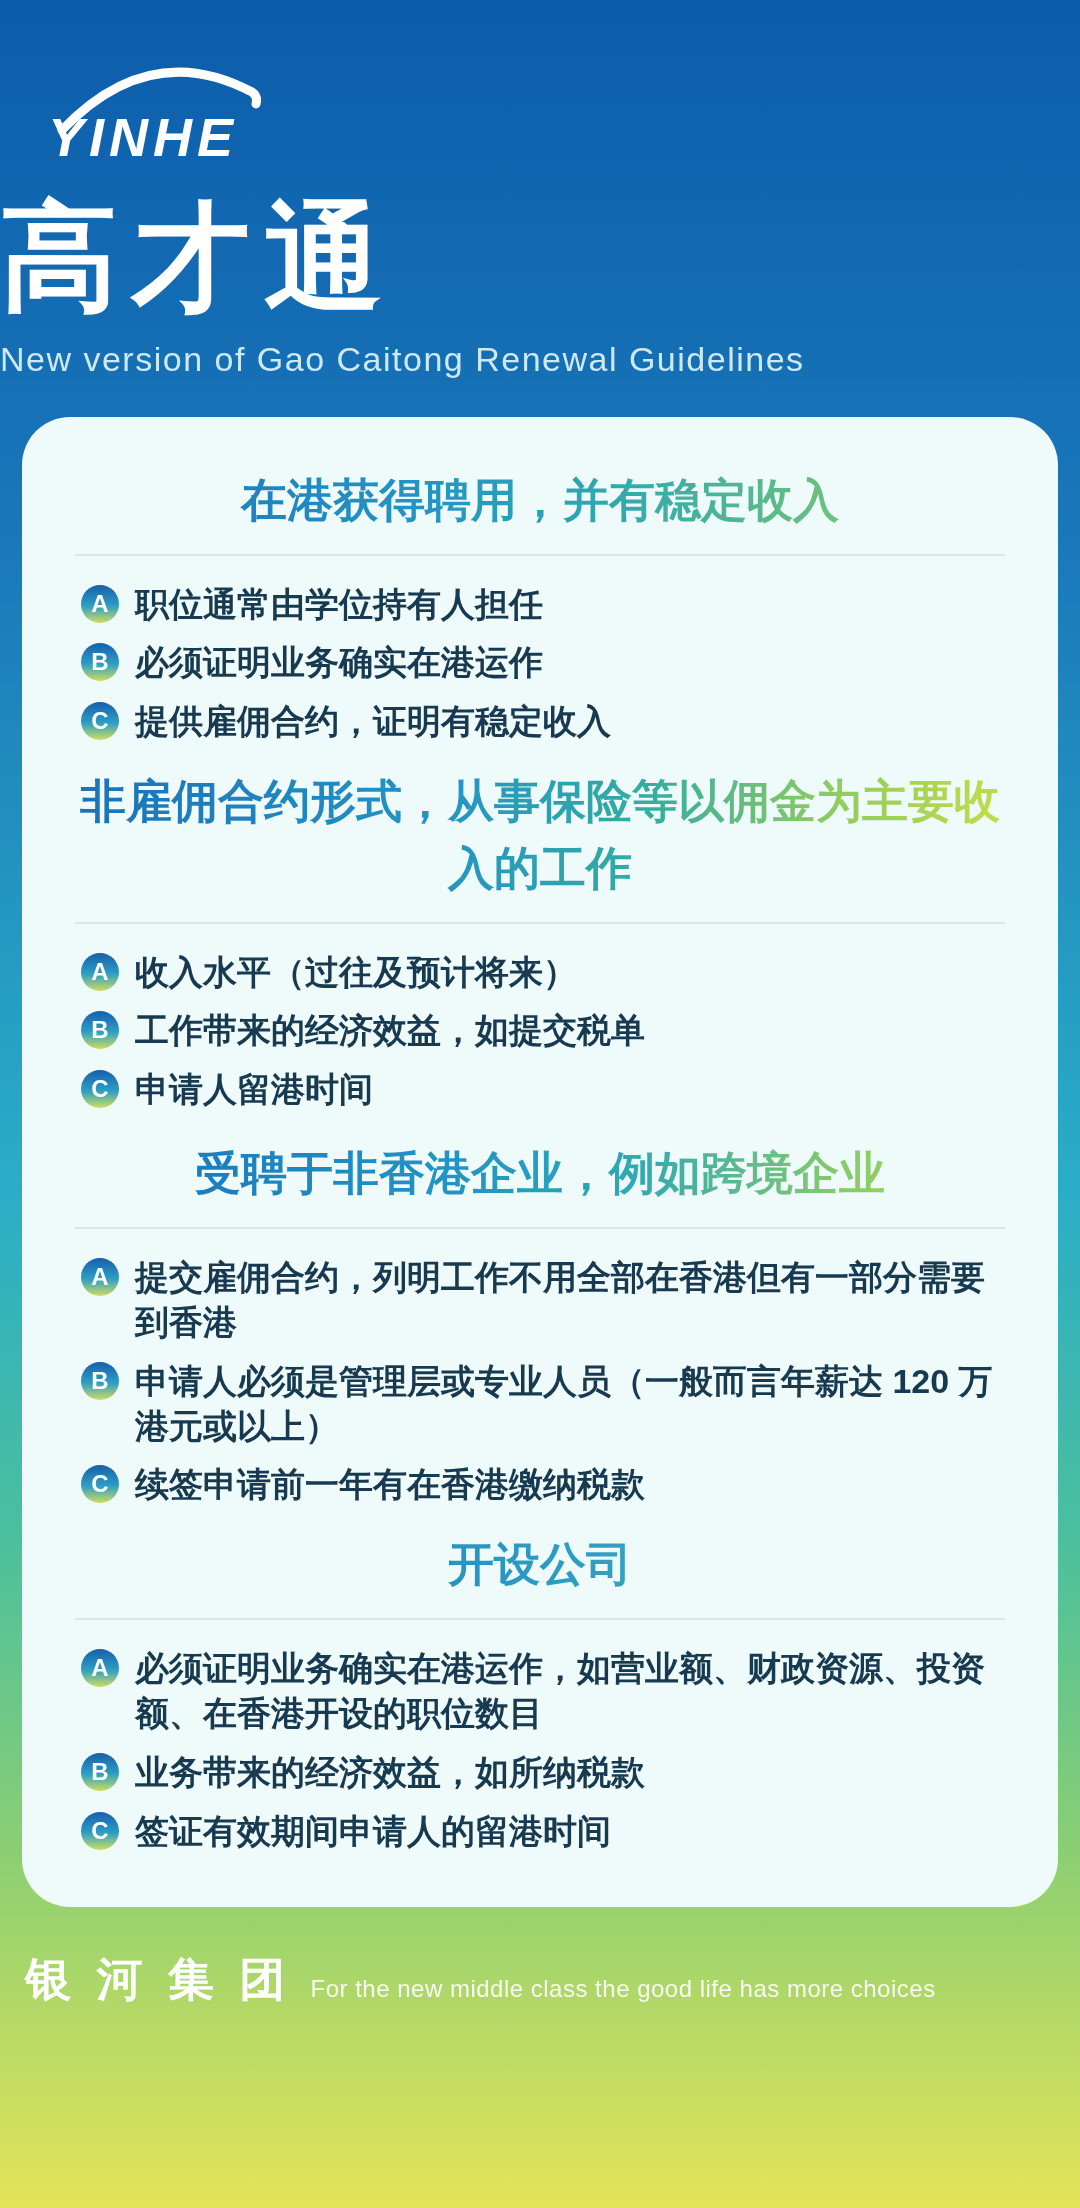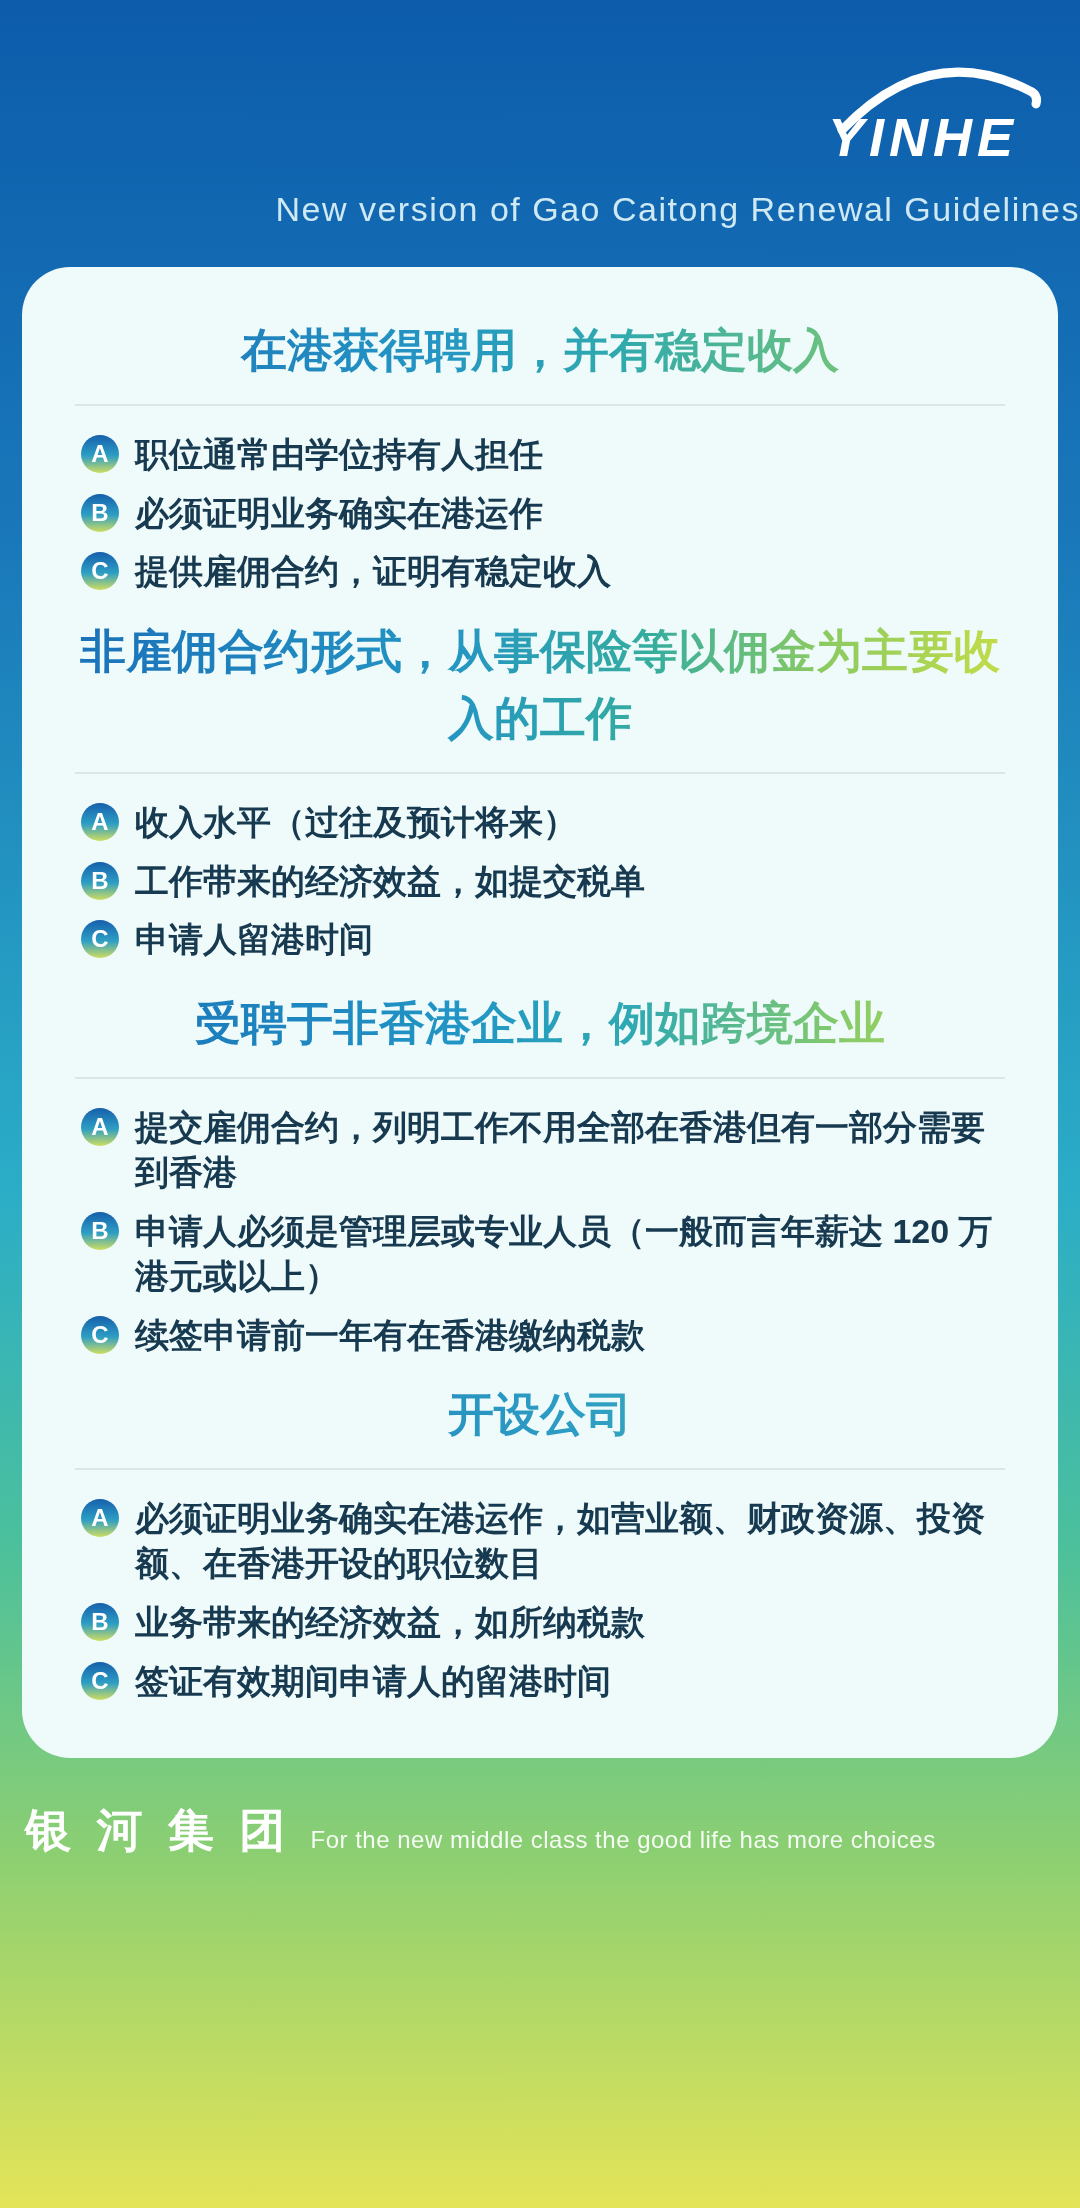--- a/index.html
+++ b/index.html
@@ -6,21 +6,21 @@
   .poster{
     position:relative;
     width:1080px;height:2208px;
     margin:0 auto;
     overflow:hidden;
     background:var(--bg,linear-gradient(180deg,#0c5cab,#e4e458));
     font-family:"Liberation Sans",sans-serif;
     -webkit-font-smoothing:antialiased;
   }
   
-  .header{display:flex;flex-direction:column;align-items:flex-end;padding-top:52px;padding-left:12px;}
+  .header{display:flex;flex-direction:column;align-items:flex-start;padding-top:52px;}
   .logo-wrap{height:118px;display:flex;align-items:center;justify-content:center;}
   .title-line1{
     margin:26px 0 0 0;
     font-size:118px;font-weight:bold;color:var(--title,#fff);
     letter-spacing:14px;line-height:1.05;text-align:center;
   }
   .title-line2{
     margin:6px 0 0 0;
     font-size:154px;font-weight:bold;color:var(--title,#fff);
     letter-spacing:8px;line-height:1.05;text-align:center;
@@ -80,20 +80,21 @@
 
 <div class="poster" id="poster">
 
   <header class="header">
     <div class="logo-wrap">
       <svg width="300" height="118" viewBox="0 0 300 118">
         <path d="M 62 78 Q 150 -14 252 40 Q 258 44 256 52" fill="none" stroke="#ffffff" stroke-width="9" stroke-linecap="round"></path>
         <text x="48" y="104" font-family="Liberation Sans, sans-serif" font-size="54" font-weight="bold" font-style="italic" letter-spacing="5" fill="#ffffff">YINHE</text>
       </svg>
     </div>
+    <h1 class="title-line1">高才通</h1>
     <p class="subtitle">New version of Gao Caitong Renewal Guidelines</p>
   </header>
 
   <main class="card" id="card">
   <section class="sec">
     <h2 class="sec-heading" style="background-image: linear-gradient(90deg, rgb(27, 114, 185) 0%, rgb(36, 149, 195) 38%, rgb(47, 169, 174) 58%, rgb(98, 189, 134) 78%, rgb(166, 216, 79) 100%);">在港获得聘用，并有稳定收入</h2>
     <hr class="divider">
     <ul class="items">
   <li class="item">
     <span class="badge">A</span>

